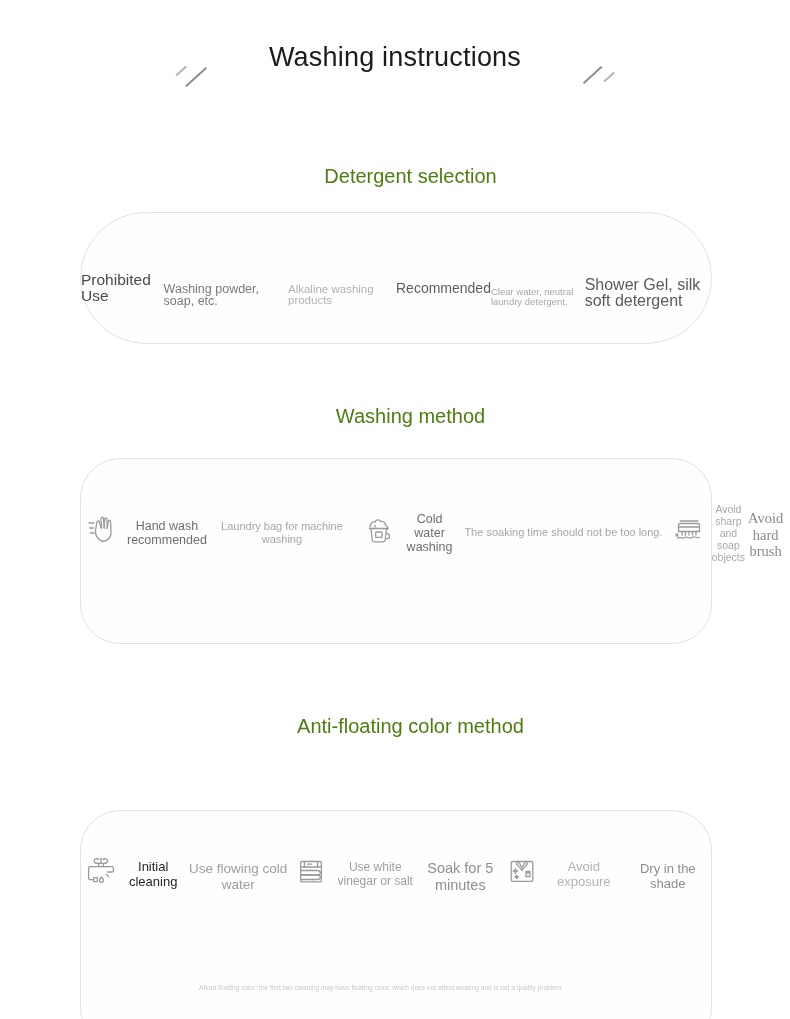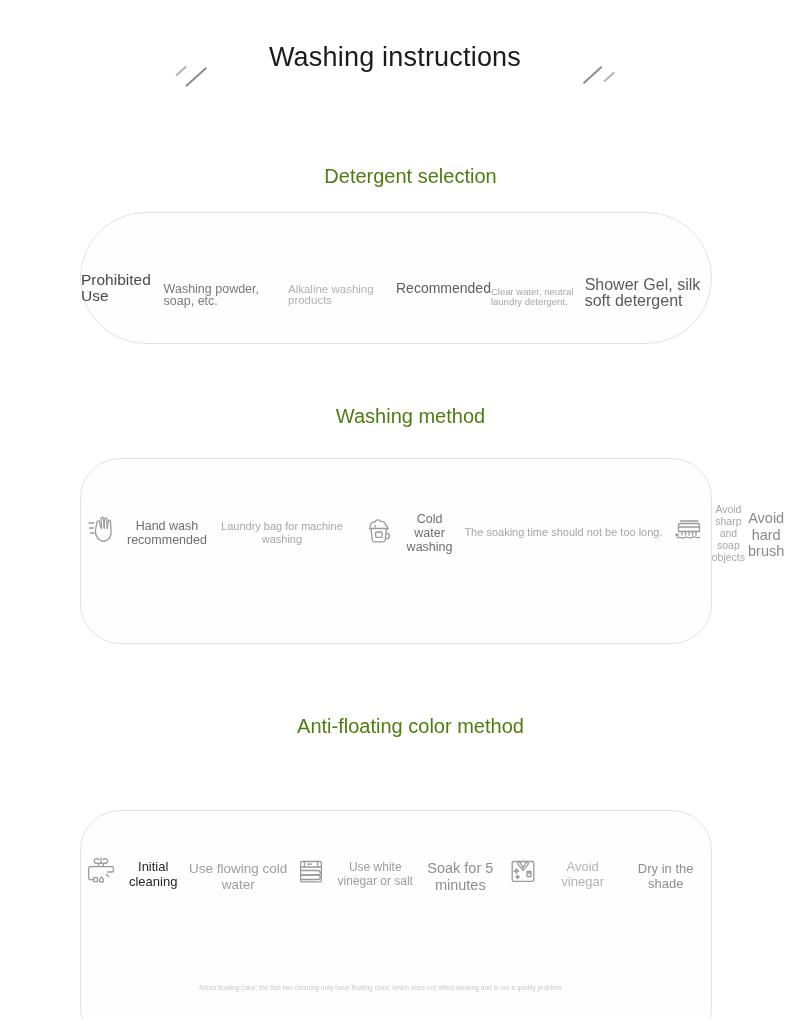--- a/index.html
+++ b/index.html
@@ -145,21 +145,21 @@
   }
   .icon-box svg { display: block; }
   .cap {
     text-align: center;
     line-height: 1.15;
   }
   
   .m-primary   { margin-top: 8px;  font-size: 12.5px; color: #6e6e6e; }
   .m-secondary { margin-top: 7px;  font-size: 11px;   color: #a6a6a6; }
   .m-small     { font-size: 10.5px; color: #a8a8a8; }
-  .m-large     { font-size: 14.5px; color: #8a8a8a; }
+  .m-large     { font-size: 14.5px; color: #8a8a8a; font-family: Liberation Serif, serif; }
 
   
   .a-dark  { margin-top: 10px; font-size: 13px;  color: #262626; }
   .a-mid   { margin-top: 10px; font-size: 12px;  color: #9d9d9d; }
   .a-light { margin-top: 10px; font-size: 13px;  color: #b4b4b4; }
   .a-sub-1 { margin-top: 13px; font-size: 13.5px; color: #9e9e9e; }
   .a-sub-2 { margin-top: 13px; font-size: 14.5px; color: #8e8e8e; }
   .a-sub-3 { margin-top: 13px; font-size: 13px;  color: #8e8e8e; }
 
   .footnote {
@@ -320,20 +320,20 @@
         <svg width="40" height="40" viewBox="0 0 40 40" fill="none" stroke="#9b9b9b" stroke-width="1.3" stroke-linecap="round" stroke-linejoin="round">
           <path d="M10.5 11.5 L29.5 11.5 C30.3 11.5 30.8 12 30.8 12.8 L30.8 30 C30.8 30.8 30.3 31.3 29.5 31.3 L10.5 31.3 C9.7 31.3 9.2 30.8 9.2 30 L9.2 12.8 C9.2 12 9.7 11.5 10.5 11.5 Z"></path>
           <path d="M16.6 11.5 L20 18 L23.4 11.5"></path>
           <path d="M16.6 11.5 L14.4 13.6 L20 20.4 L25.6 13.6 L23.4 11.5"></path>
           <path d="M24 21.5 L28 21.5 L28 26.5 L24 26.5 Z"></path>
           <path d="M24.8 21.5 L24.8 23.2 L27.2 23.2 L27.2 21.5"></path>
           <path d="M13.4 18.6 L14 20.4 L15.8 21 L14 21.6 L13.4 23.4 L12.8 21.6 L11 21 L12.8 20.4 Z"></path>
           <path d="M14.6 25 L15.1 26.3 L16.4 26.8 L15.1 27.3 L14.6 28.6 L14.1 27.3 L12.8 26.8 L14.1 26.3 Z"></path>
         </svg>
       </div>
-      <div class="cap a-light">Avoid vinegar</div>
+      <div class="cap a-light">Avoid exposure</div>
       <div class="cap a-sub-3">Dry in the shade</div>
     </div>
 
   </div>
 
   <div class="footnote">About floating color: the first two cleaning may have floating color, which does not affect wearing and is not a quality problem.</div>
 </div>
 
 </body></html>

